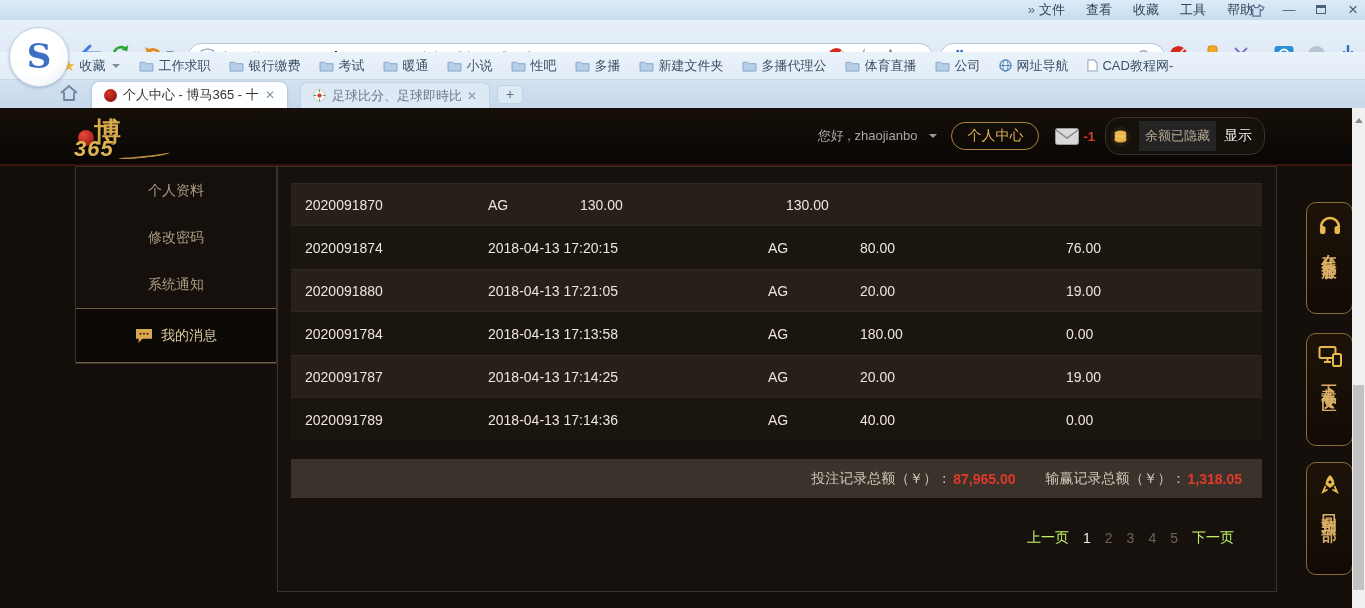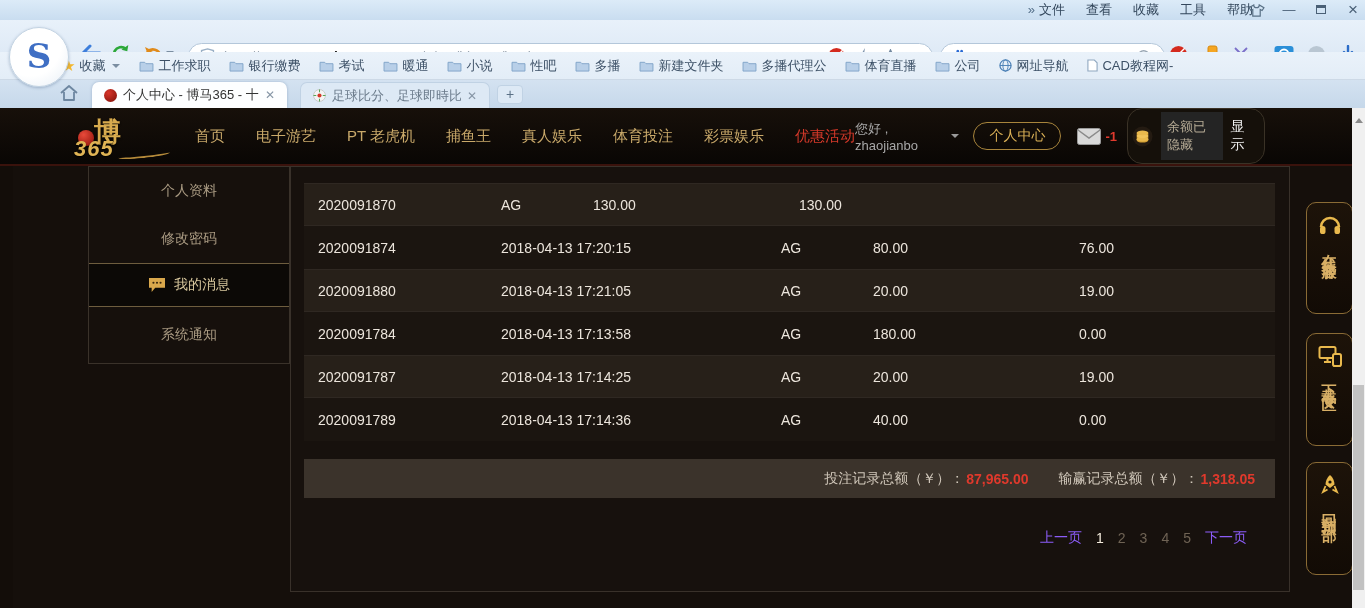--- a/index.html
+++ b/index.html
@@ -86,21 +86,21 @@
                  margin:4px 4px 0 2px; }
   .user-center-btn { border:1px solid #a8853c; color:#dcb257; border-radius:15px; padding:4px 15px;
                      font-size:14px; background:transparent; white-space:nowrap; }
   .mail-wrap { display:flex; align-items:center; gap:4px; margin-left:6px; }
   .mail-badge { color:#e03a2e; font-size:13px; font-weight:bold; }
   .balance-pill { display:flex; align-items:center; gap:8px; border:1px solid #3a3226; background:#15100a;
                   border-radius:15px; padding:3px 12px 3px 4px; }
   .balance-label { color:#b5aa94; font-size:13px; background:#242424; padding:6px 6px; }
   .show-label { color:#f2f2f2; font-size:14px; }
 
-  .site-body { position:absolute; top:166px; left:0; right:13px; bottom:0; background:#150f0b;margin-left:13px; }
+  .site-body { position:absolute; top:166px; left:0; right:13px; bottom:0; background:#150f0b; }
 
   .sidebar { position:absolute; left:75px; top:0px; width:202px; height:198px;
              border:1px solid #3a322a; background:#16100c; display:flex; flex-direction:column; }
   .sb-item { height:48px; display:flex; align-items:center; justify-content:center;
              color:#a99a82; font-size:14px; gap:8px; cursor:pointer; }
   .sb-item.active { height:44px; background:#0c0906; border-top:1px solid #6e5d3e;
                     border-bottom:1px solid #6e5d3e; color:#d9c89e; }
   .sb-item:last-child { height:56px; }
 
   .panel { position:absolute; left:277px; top:0px; width:1000px; height:426px;
@@ -114,21 +114,21 @@
 
   .summary { position:absolute; left:13px; top:292px; width:971px; height:39px; background:#3b332b;
              display:flex; align-items:center; justify-content:flex-end; padding-right:20px;
              font-size:14px; }
   .sum-label { color:#d0c7ba; }
   .sum-value { color:#e0392c; font-weight:bold; margin-left:2px; }
   .sum-gap { width:30px; }
 
   .pagination { position:absolute; top:362px; right:42px; display:flex; gap:14px; align-items:center;
                 font-size:14px; }
-  .pg-nav { color:#8b5cf6; cursor:pointer; }
+  .pg-nav { color:#bef264; cursor:pointer; }
   .pg-num { color:#6f6354; cursor:pointer; }
   .pg-num.current { color:#f5edde; }
 
   
   .fab { position:absolute; left:1306px; width:47px; border:1px solid #8a6b35; border-radius:10px;
          background:linear-gradient(#1d1309,#120b05); display:flex; flex-direction:column;
          align-items:center; padding-top:11px; cursor:pointer; }
   .fab-label { writing-mode:vertical-rl; text-orientation:upright; color:#d9b066; font-size:15px;
                font-weight:bold; letter-spacing:4px; margin-top:6px; line-height:1; }
 
@@ -425,30 +425,20 @@
     </div>
   </div>
 
   <div class="site-header">
     <div class="site-logo">
       <span class="logo-ball"></span>
       <span class="logo-char">博</span>
       <span class="logo-num">365</span>
       <span class="logo-swoosh"></span>
     </div>
-    <nav class="site-nav" id="site-nav">
-        <span class="nav-item">首页</span>
-        <span class="nav-item">电子游艺</span>
-        <span class="nav-item">PT 老虎机</span>
-        <span class="nav-item">捕鱼王</span>
-        <span class="nav-item">真人娱乐</span>
-        <span class="nav-item">体育投注</span>
-        <span class="nav-item">彩票娱乐</span>
-        <span class="nav-item highlight">优惠活动</span>
-      </nav>
     <div class="header-right">
       <span class="greeting">您好 , zhaojianbo</span>
       <span class="greet-caret"></span>
       <button class="user-center-btn">个人中心</button>
       <span class="mail-wrap">
         <span class="icon">
             <svg viewBox="0 0 24 17" width="24" height="17">
               <rect x="0.5" y="0.5" width="23" height="16" rx="2" fill="#d9d9d9" stroke="#9a9a9a"></rect>
               <path d="M1 2l11 8 11-8" fill="none" stroke="#8a8a8a" stroke-width="1.5"></path>
             </svg>
@@ -472,33 +462,33 @@
   </div>
 
   <div class="site-body">
     <aside class="sidebar" id="sidebar">
         <div class="sb-item">
           <span>个人资料</span>
         </div>
         <div class="sb-item">
           <span>修改密码</span>
         </div>
+        <div class="sb-item">
+          <span>系统通知</span>
+        </div>
         <div class="sb-item active">
           <span class="icon">
             <svg viewBox="0 0 20 18" width="18" height="16">
               <path d="M1 1h18v11h-11l-4 5v-5H1z" fill="#daa84c"></path>
               <circle cx="6" cy="6.5" r="1.2" fill="#3a280e"></circle>
               <circle cx="10" cy="6.5" r="1.2" fill="#3a280e"></circle>
               <circle cx="14" cy="6.5" r="1.2" fill="#3a280e"></circle>
             </svg>
           </span>
           <span>我的消息</span>
-        </div>
-        <div class="sb-item">
-          <span>系统通知</span>
         </div>
       </aside>
 
     <section class="panel">
       <div class="btable" id="btable">
           <div class="trow odd">
             <span class="c1">2020091870</span>
             <span class="c3">AG</span>
             <span class="c4">130.00</span>
             <span class="c5">130.00</span>

